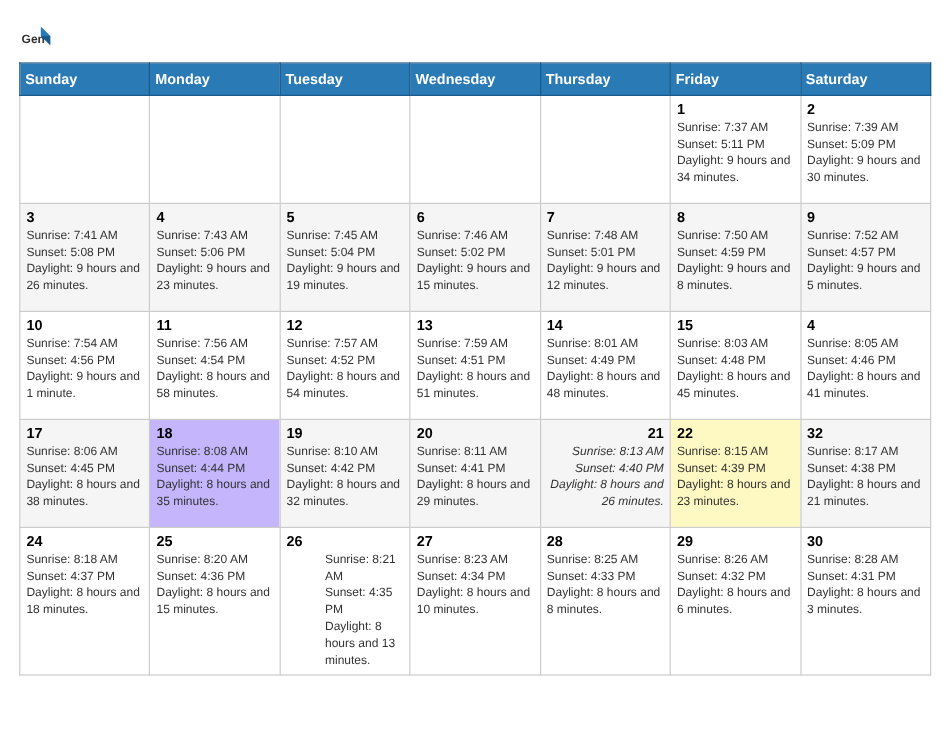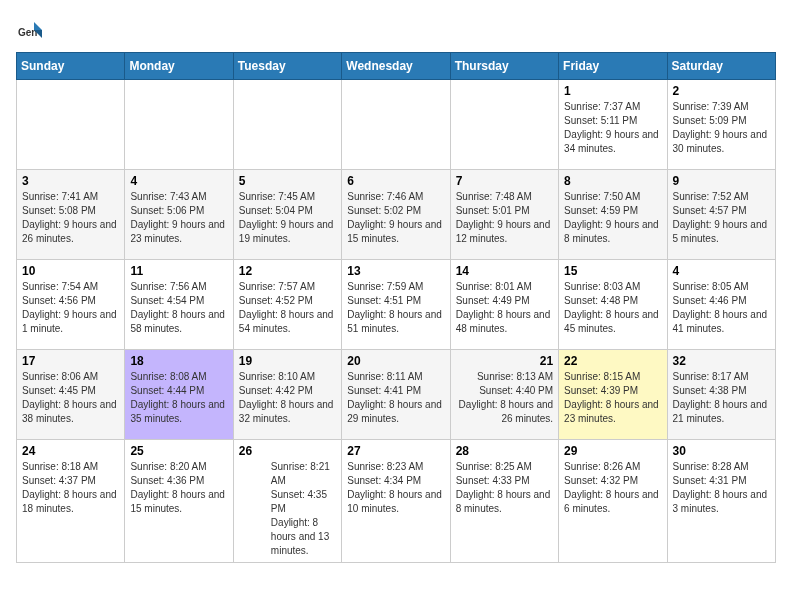--- a/index.html
+++ b/index.html
@@ -240,21 +240,21 @@
 Daylight: 8 hours and 32 minutes.</div>
         </td>
         <td style="background: rgb(245, 245, 245);">
           <span class="day-number">20</span>
           <div class="day-info" style="white-space: pre-wrap;">Sunrise: 8:11 AM
 Sunset: 4:41 PM
 Daylight: 8 hours and 29 minutes.</div>
         </td>
         <td style="background: rgb(245, 245, 245); text-align: right;">
           <span class="day-number">21</span>
-          <div class="day-info" style="white-space: pre-wrap;">Sunrise: 8:13 AM
+          <div class="day-info" style="white-space: pre-wrap; font-style: italic;">Sunrise: 8:13 AM
 Sunset: 4:40 PM
 Daylight: 8 hours and 26 minutes.</div>
         </td>
         <td style="background: #fef9c3;">
           <span class="day-number">22</span>
           <div class="day-info" style="white-space: pre-wrap;">Sunrise: 8:15 AM
 Sunset: 4:39 PM
 Daylight: 8 hours and 23 minutes.</div>
         </td>
         <td style="background: rgb(245, 245, 245);">

